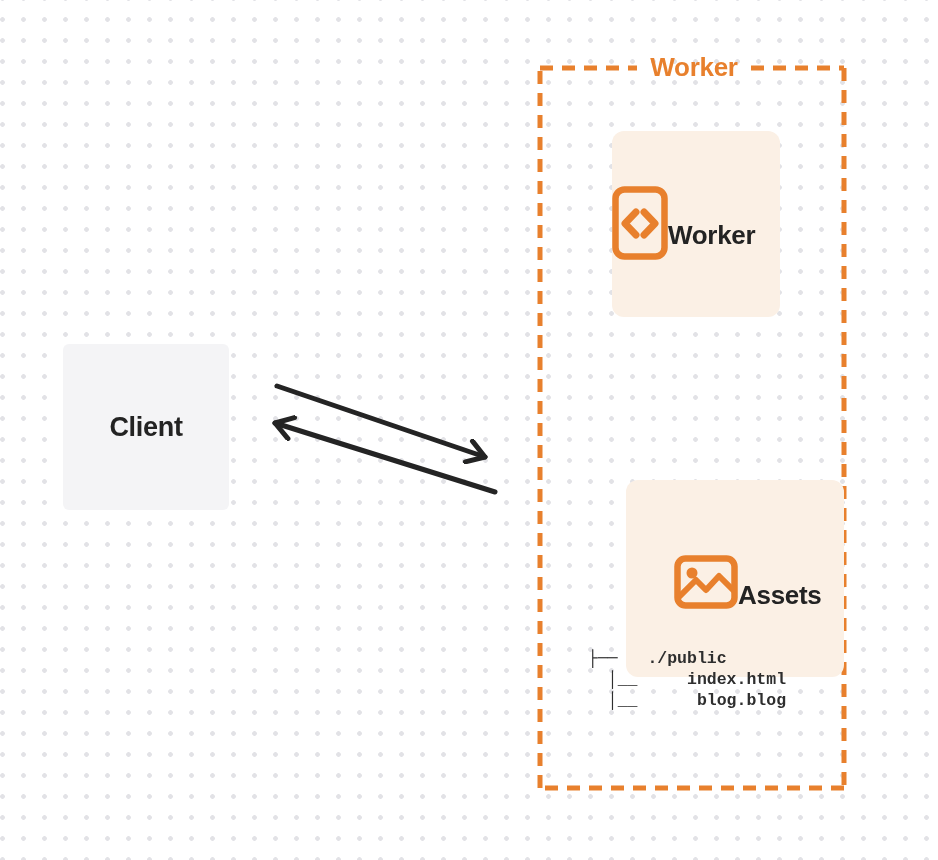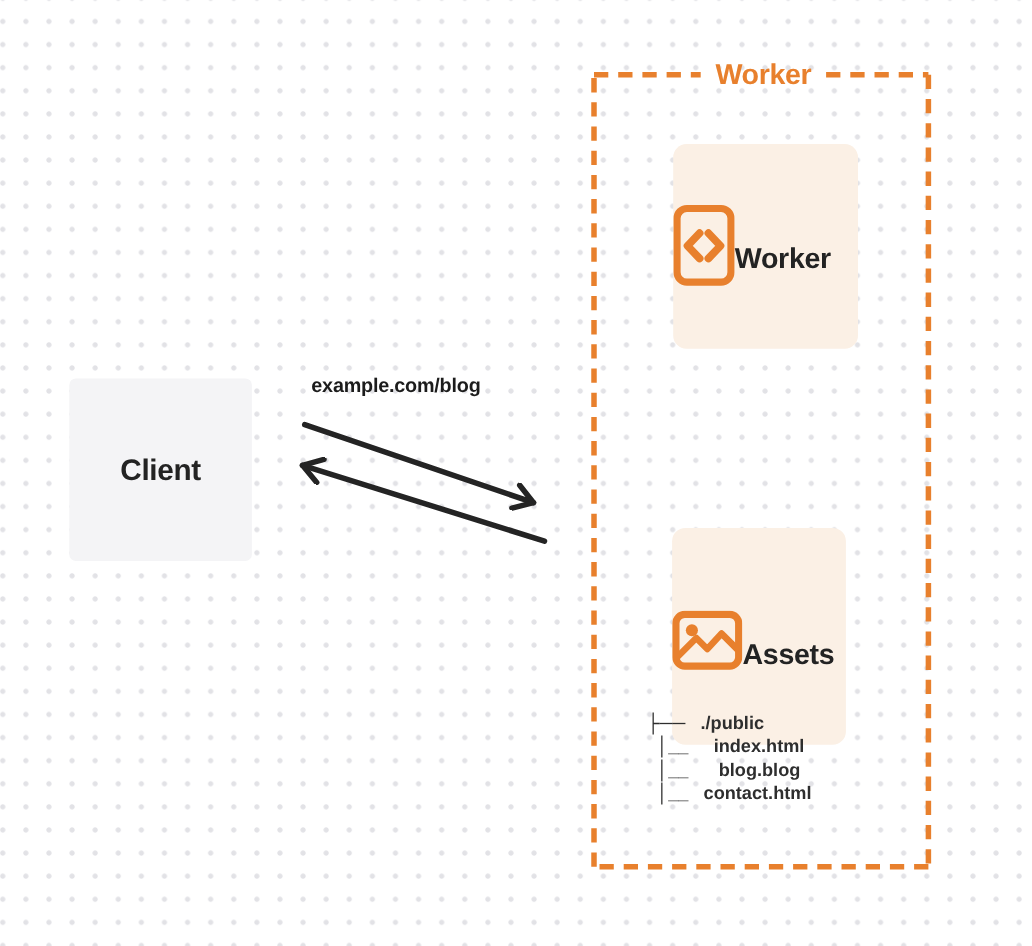--- a/index.html
+++ b/index.html
@@ -71,56 +71,56 @@
     border-radius: 12px;
     display: flex;
     align-items: center;
   }
   .card.worker {
     left: 612px; top: 131px;
     width: 168px; height: 164px;
     padding-top: 22px;
   }
   .card.assets {
-    left: 611px; top: 480px;
-    width: 158px; height: 165px;
+    left: 626px; top: 480px;
+    width: 170px; height: 165px;
     padding-top: 32px;
+    padding-left: 48px;
   }
   .card.worker .card-icon { margin-bottom: 24px; }
   .card.assets .card-icon { margin-bottom: 26px; }
   .card-label {
     font-size: 26px;
     font-weight: bold;
     color: #232323;
     letter-spacing: -0.3px;
     line-height: 30px;
   }
   .file-tree {
     position: absolute;
     left: 588px; top: 648px;
-    font-family: Liberation Sans, sans-serif;
+    font-family: Liberation Mono, monospace;
     font-size: 16.5px;
     font-weight: 600;
     color: #2e2e2e;
     line-height: 21px;
   }
   .tree-line {
     white-space: pre;
   }
 </style>
 </head>
 <body>
 
 <div class="canvas">
 
   <div class="client-box">
     <span class="box-label">Client</span>
   </div>
 
-  <div class="request-label">example.com/blog</div>
 
   <svg class="arrows-svg" viewBox="0 0 280 135" xmlns="http://www.w3.org/2000/svg">
     <defs>
       <marker id="ah" markerUnits="userSpaceOnUse" markerWidth="26" markerHeight="26" viewBox="0 0 26 26" refX="22" refY="13" orient="auto">
         <path d="M5 2 L22 13 L5 24" fill="none" stroke="#242424" stroke-width="5" stroke-linecap="round" stroke-linejoin="round"></path>
       </marker>
     </defs>
     <line x1="37" y1="14" x2="245" y2="85" stroke="#242424" stroke-width="5" stroke-linecap="round" marker-end="url(#ah)"></line>
     <line x1="255" y1="120" x2="35" y2="51" stroke="#242424" stroke-width="5" stroke-linecap="round" marker-end="url(#ah)"></line>
   </svg>
@@ -159,16 +159,15 @@
       <rect x="3.5" y="3.5" width="57" height="47" rx="8" fill="none" stroke="#e8802d" stroke-width="6.5"></rect>
       <circle cx="18" cy="18" r="5.5" fill="#e8802d"></circle>
     </svg>
     <div class="card-label">Assets</div>
   </div>
 
   <div class="file-tree">
     <div class="tree-line">├──   ./public</div>
     <div class="tree-line">  │__     index.html</div>
     <div class="tree-line">  │__      blog.blog</div>
-    <div class="tree-line">  │__   contact.html</div>
   </div>
 
 </div>
 
 </body></html>

